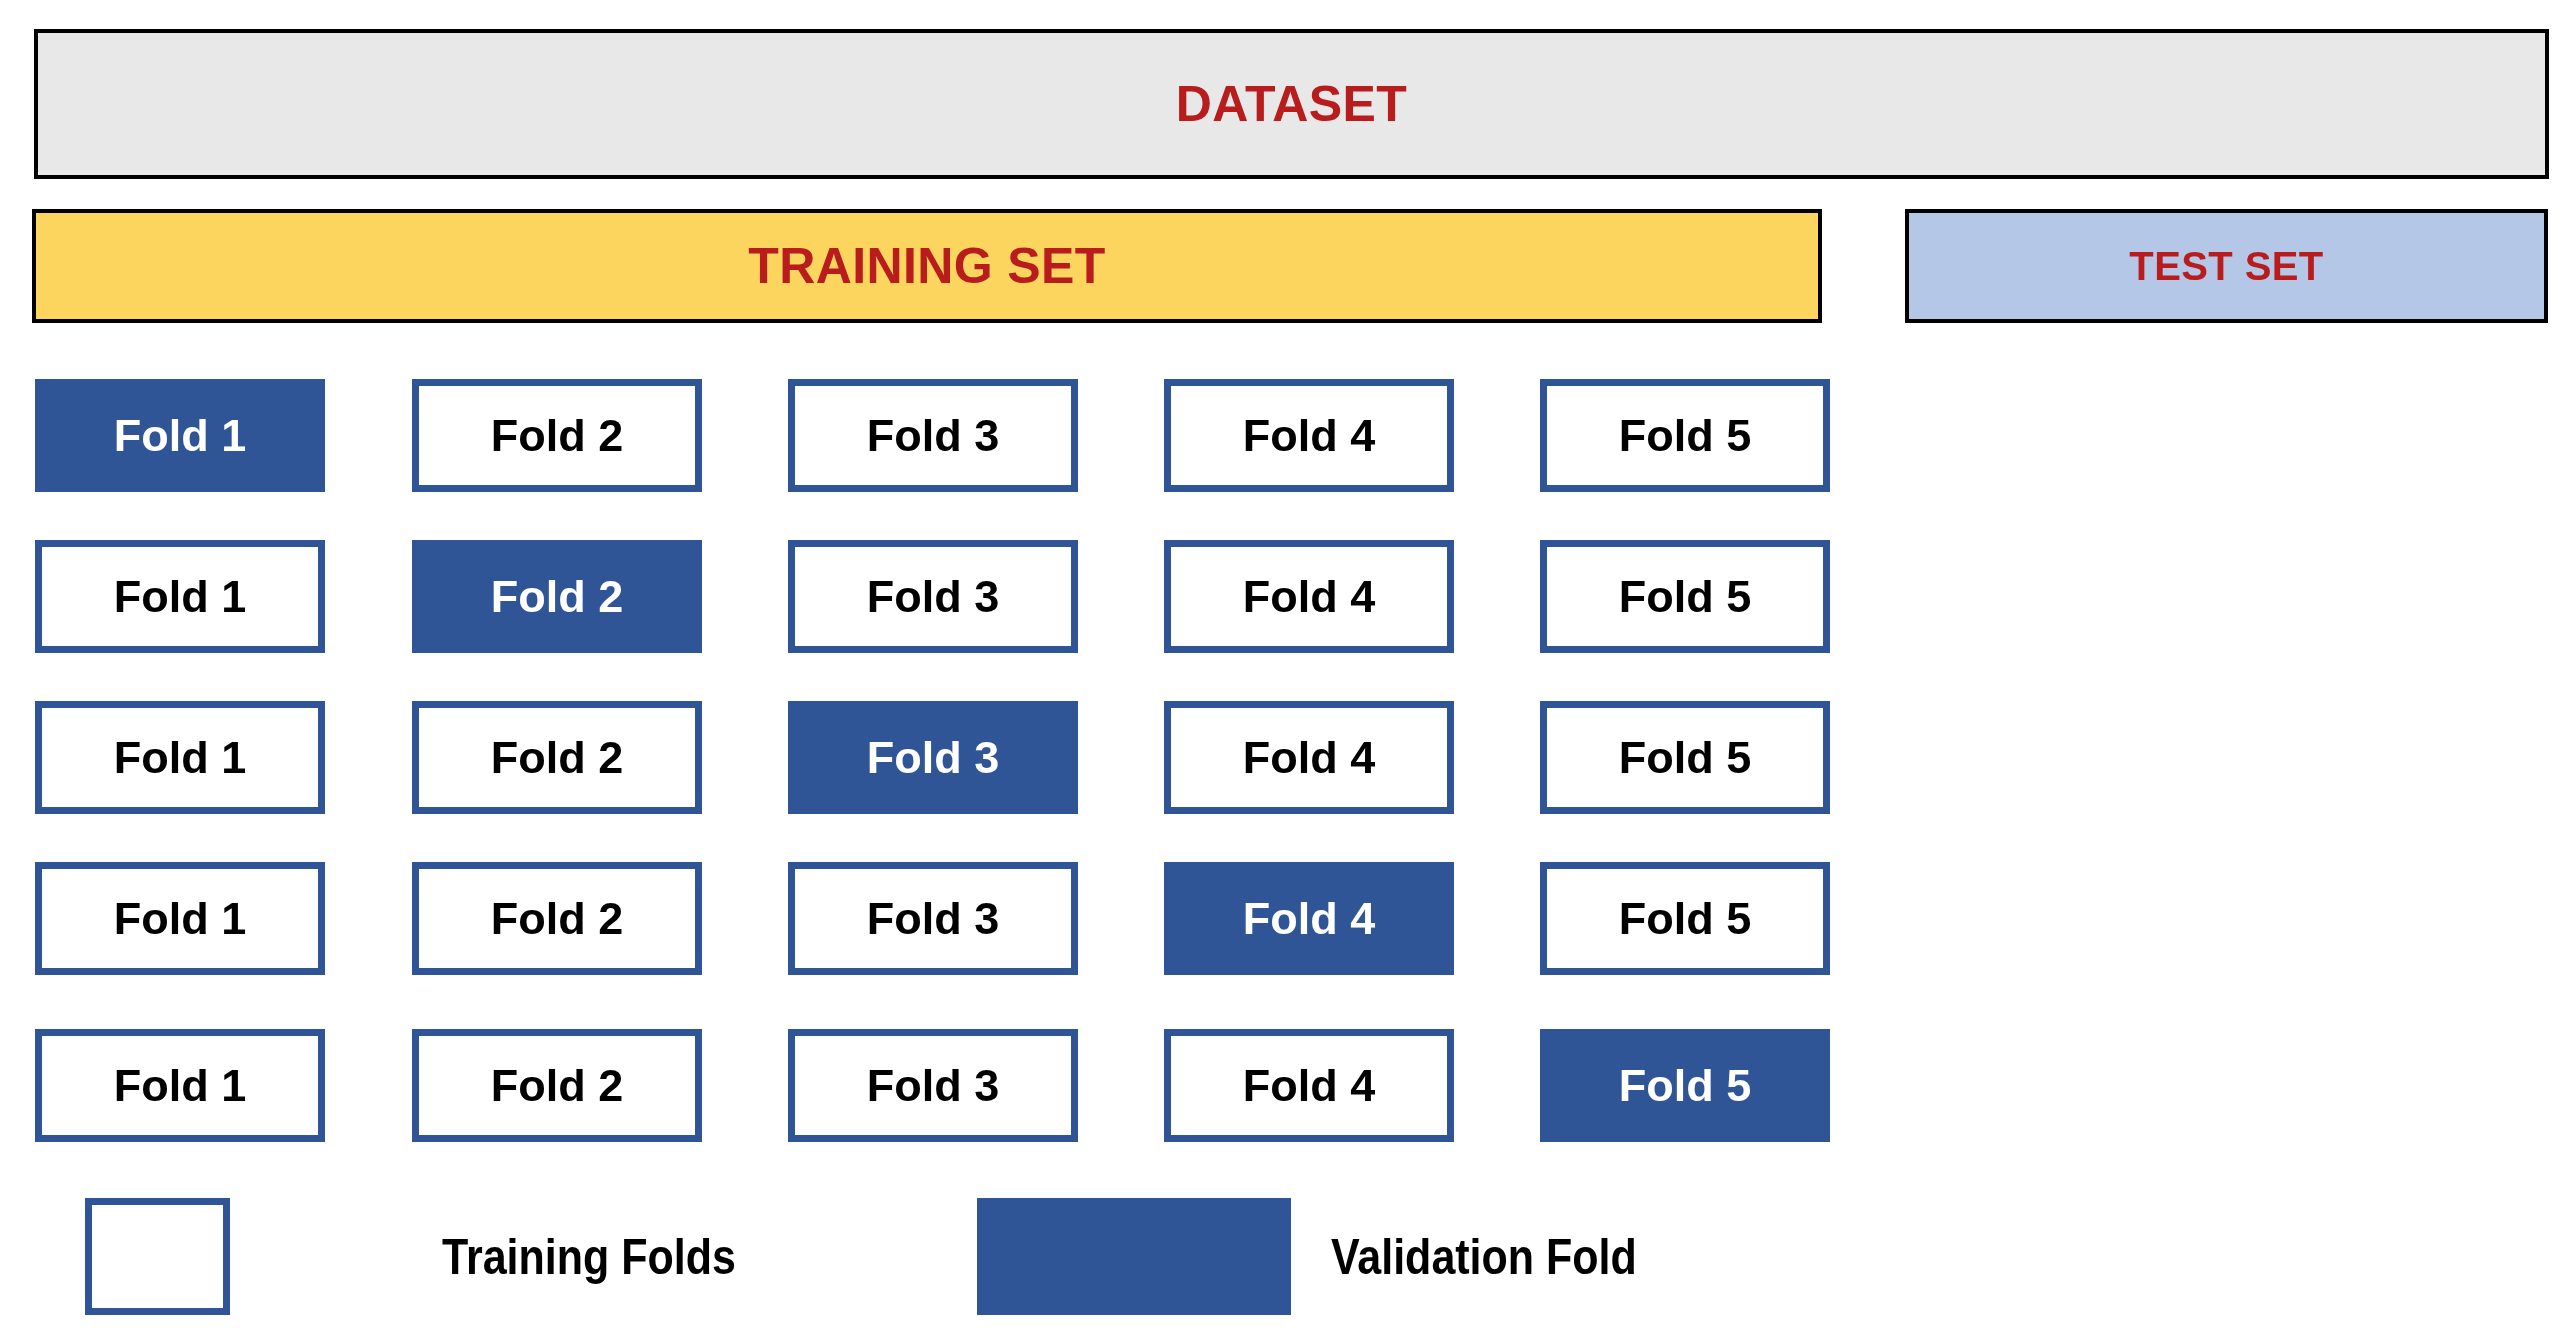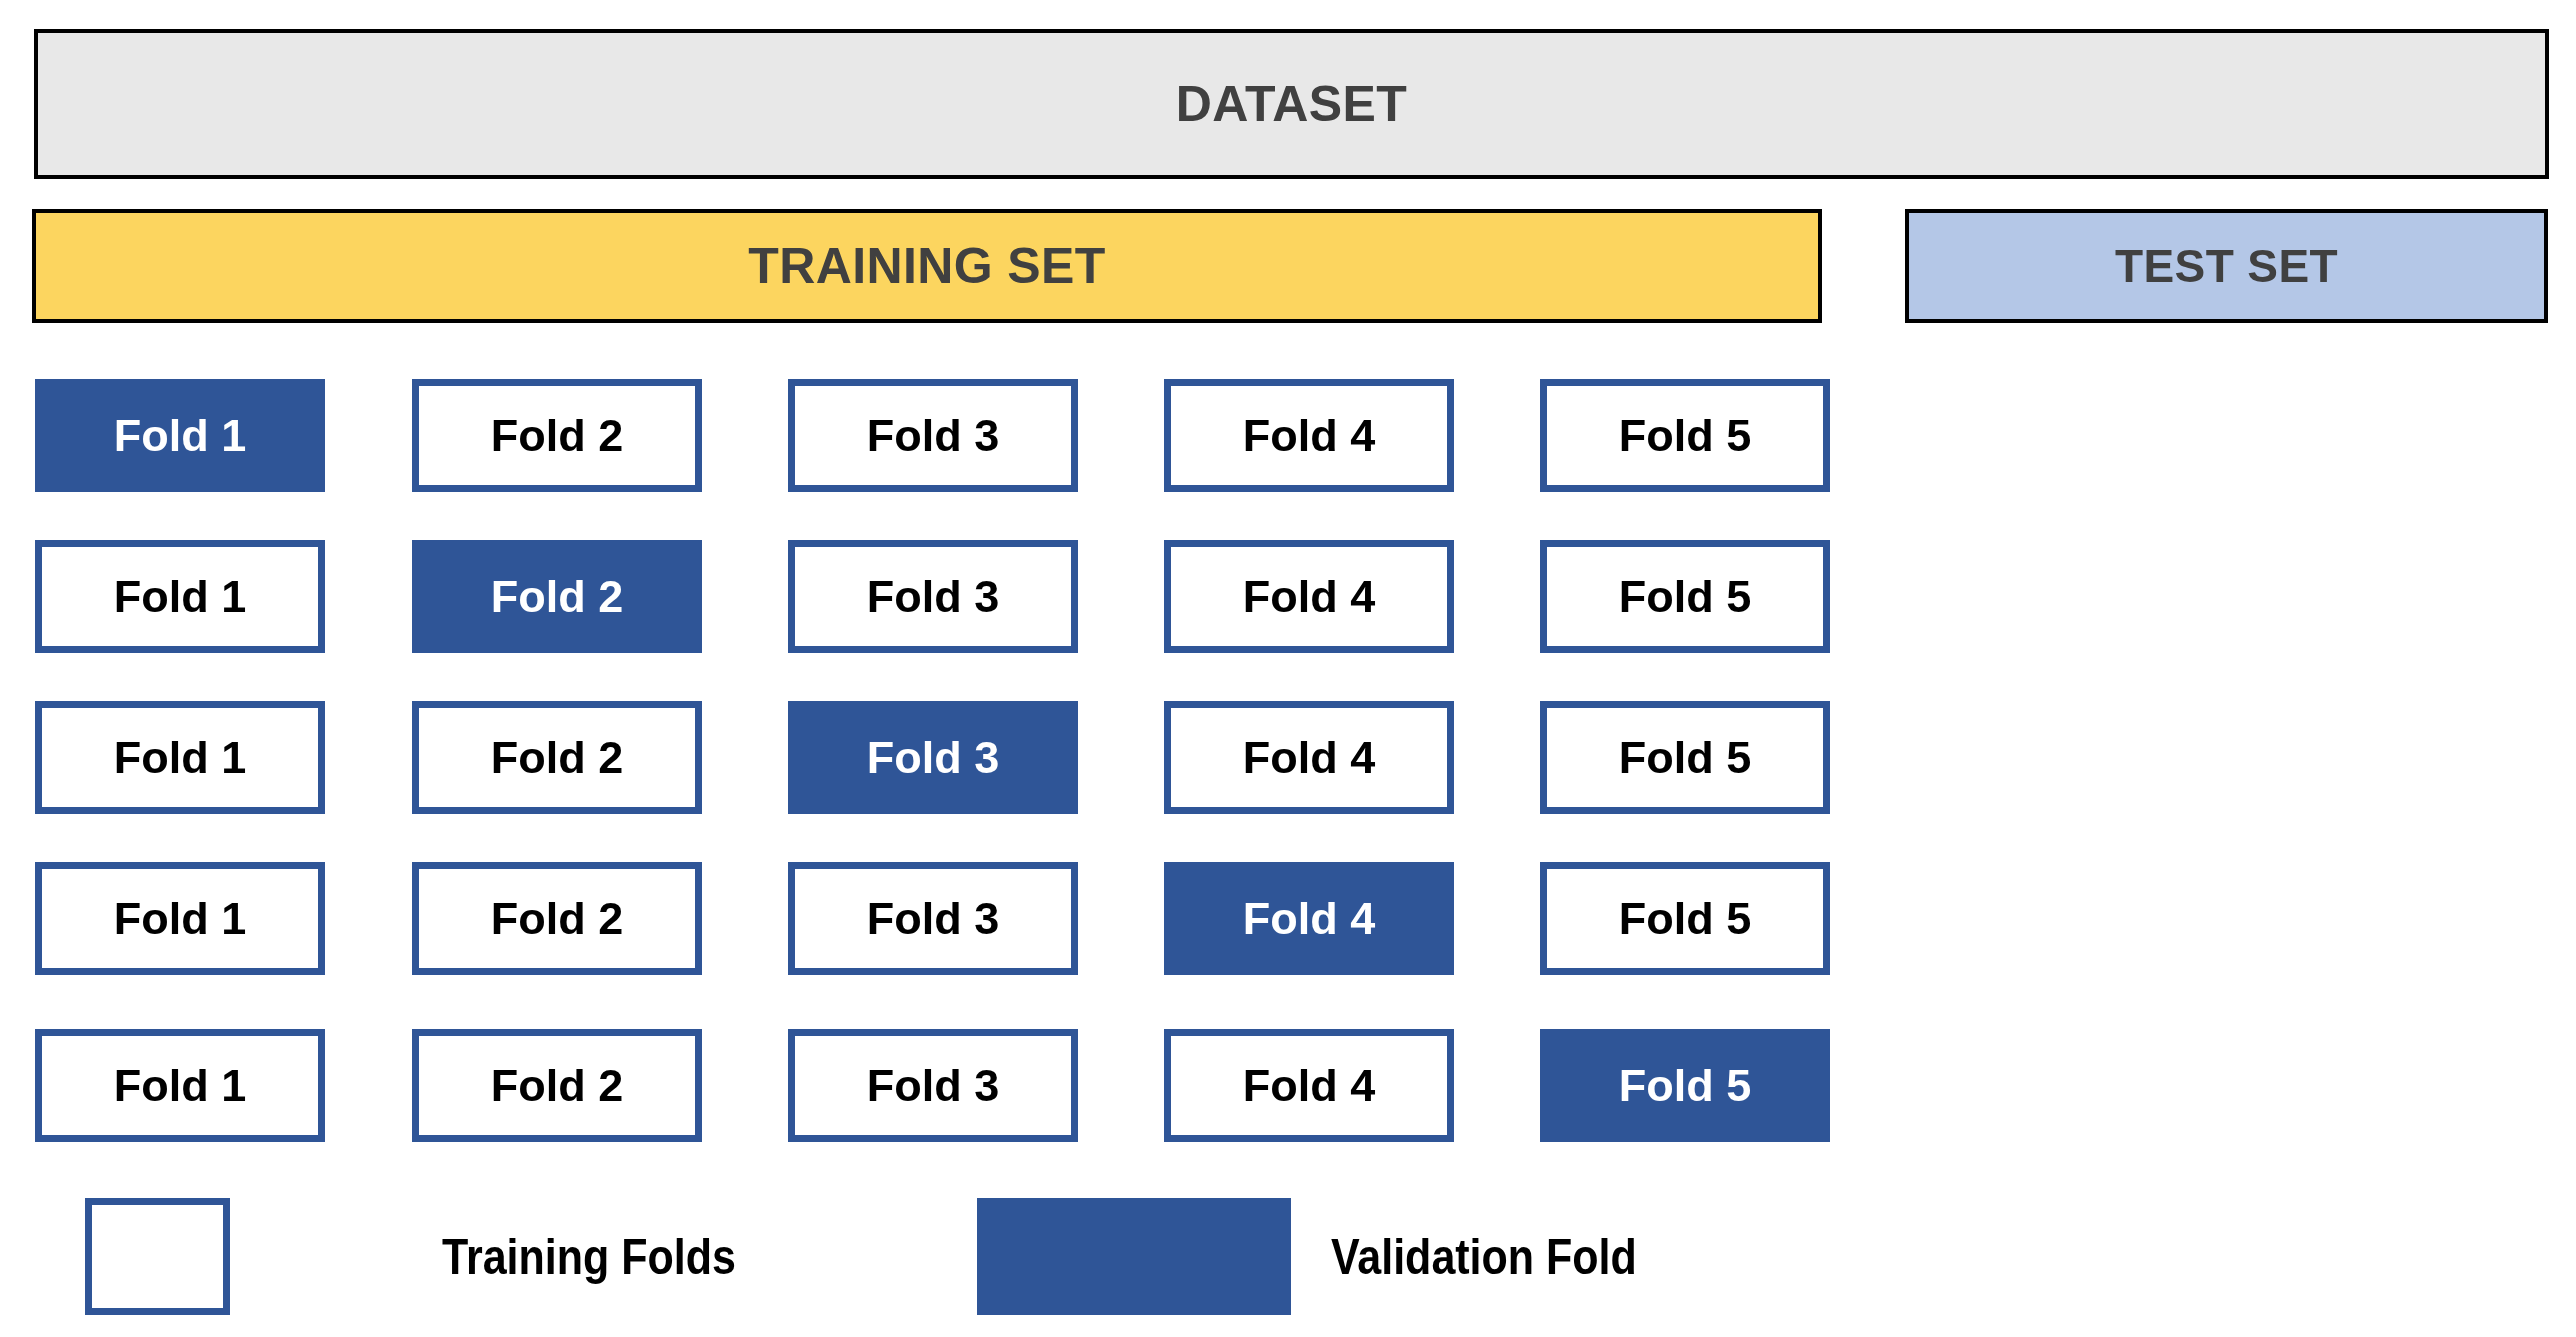--- a/index.html
+++ b/index.html
@@ -19,21 +19,21 @@
   
   .abs { position: absolute; box-sizing: border-box; }
 
   
   .band {
     display: flex;
     align-items: center;
     justify-content: center;
     border: 4px solid #000000;
     font-weight: bold;
-    color: #404040;
+    color: #b91c1c;
     letter-spacing: 0.4px;
     text-align: center;
   }
 
   #dataset-box {
     left: 34px;  top: 29px;
     width: 2515px; height: 150px;
     background: #E8E8E8;
     font-size: 50px;
   }
@@ -42,21 +42,21 @@
     left: 32px;  top: 209px;
     width: 1790px; height: 114px;
     background: #FCD55F;
     font-size: 50px;
   }
 
   #test-set-box {
     left: 1905px; top: 209px;
     width: 643px;  height: 114px;
     background: #B4C7E7;
-    font-size: 46px;
+    font-size: 40px;
   }
 
   
   #fold-grid { position: absolute; left: 0; top: 0; width: 2576px; height: 1338px; }
 
   .fold-cell {
     position: absolute;
     box-sizing: border-box;
     width: 290px;
     height: 113px;

